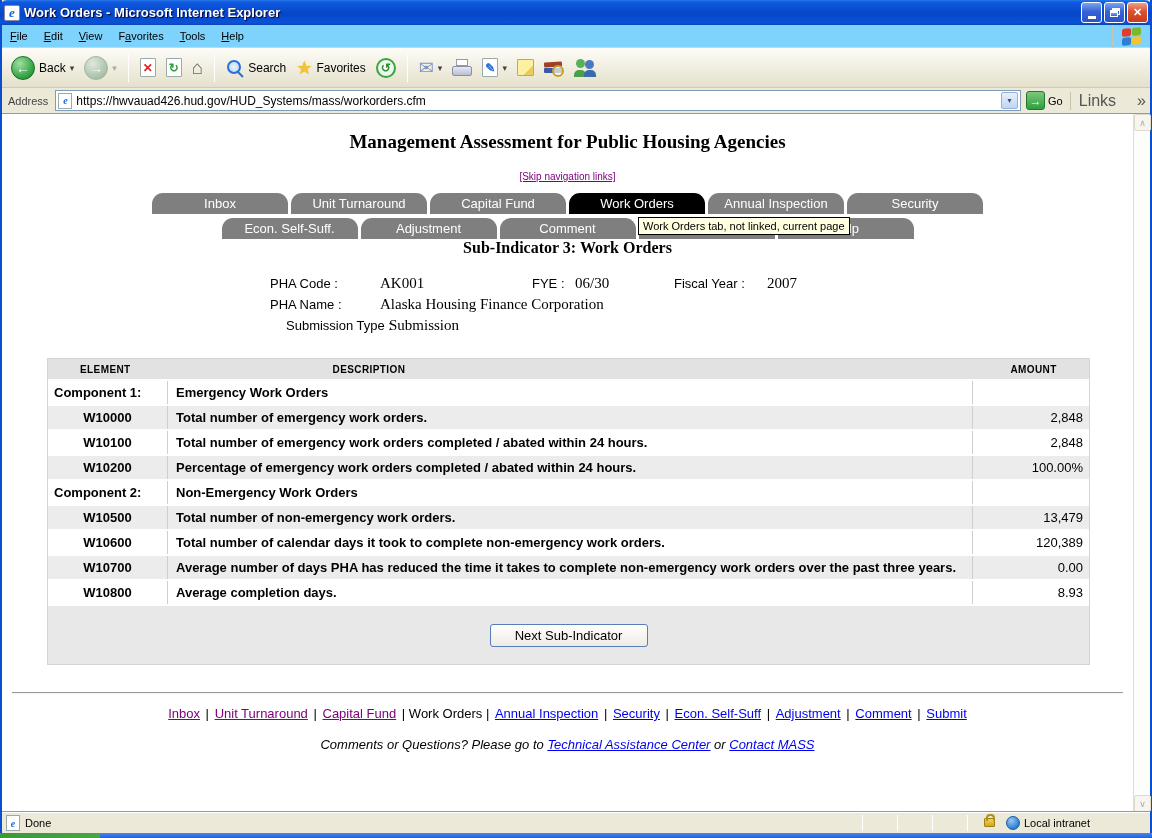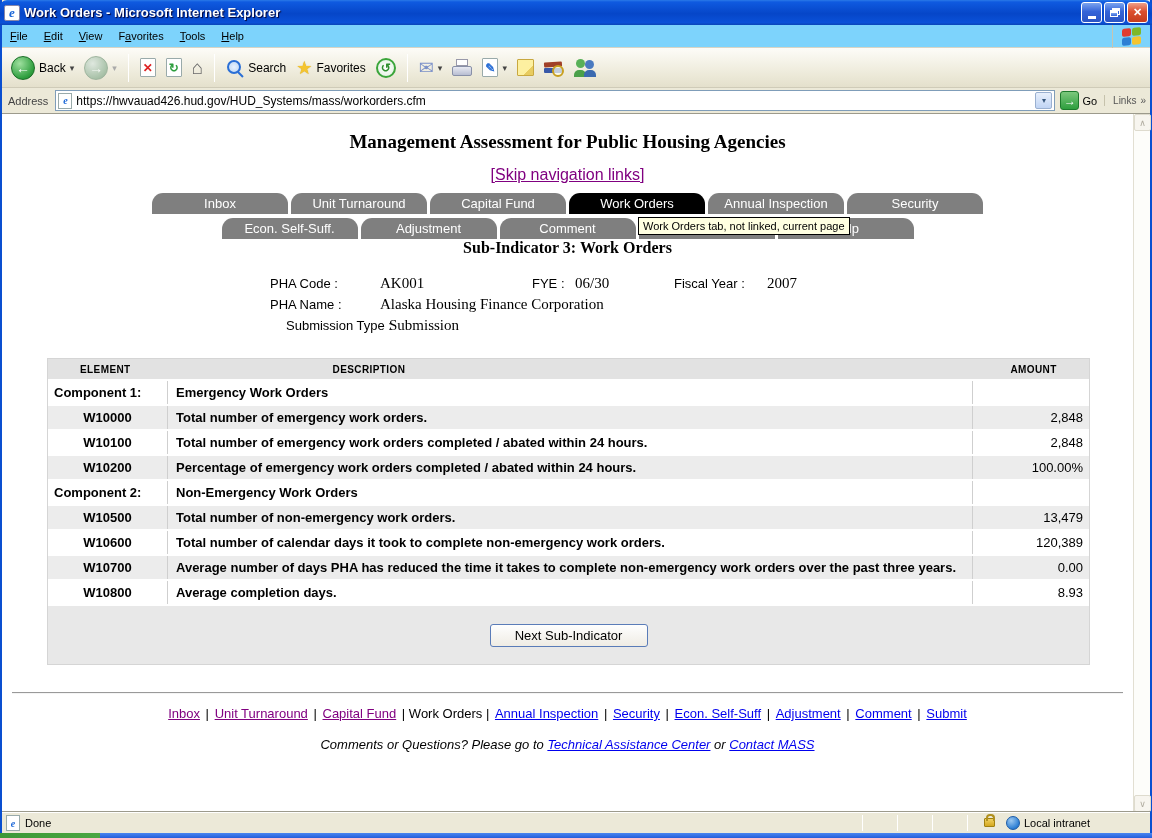--- a/index.html
+++ b/index.html
@@ -61,32 +61,32 @@
   .people i:nth-child(3){ left:11px; top:1px; background:#4a7ac0; } .people b:nth-child(4){ left:10px; background:#3a6ab0; }
 
   
   .addressbar { height:26px; background:#ece9d8; border-bottom:1px solid #9c9a8c; display:flex; align-items:center; padding:2px 4px; gap:5px; }
   .addr-label { font-size:11px; color:#444; padding:0 2px; }
   .addr-field { flex:1; height:21px; background:#fff; border:1px solid #7f9db9; display:flex; align-items:center; padding:0 2px; gap:4px; position:relative; }
   .addr-url { font-size:12px; color:#000; flex:1; white-space:nowrap; overflow:hidden; }
   .addr-drop { width:17px; height:17px; background:linear-gradient(180deg,#e8f0fc,#c0d4f4); border:1px solid #9ab0d0; border-radius:2px; display:flex; align-items:center; justify-content:center; font-size:8px; color:#35567c; }
   .go-btn { display:flex; align-items:center; gap:3px; font-size:11px; }
   .go-ic { width:19px; height:19px; background:linear-gradient(180deg,#7cc87c,#2e9e3e); border:1px solid #1d7a2c; border-radius:3px; color:#fff; display:flex; align-items:center; justify-content:center; font-weight:bold; font-size:12px; }
-  .links-zone { display:flex; align-items:center; gap:4px; border-left:1px solid #c6c2ac; padding-left:8px; margin-left:2px; font-size:10px; color:#555; }
+  .links-zone { display:flex; align-items:center; gap:21px; border-left:1px solid #c6c2ac; padding-left:8px; margin-left:2px; font-size:16px; color:#555; }
 
   
   .viewport { position:relative; height:698px; background:#fff; display:flex; }
   .content { position:relative; width:1131px; height:698px; overflow:hidden; background:#fff; }
   .scrollbar { width:17px; height:698px; background:#fdfdfa; border-left:1px solid #e2dfd2; display:flex; flex-direction:column; justify-content:space-between; }
   .sbtn { width:17px; height:17px; background:#f7f5ef; border:1px solid #dedbce; border-radius:2px; color:#b0aca0; font-size:9px; display:flex; align-items:center; justify-content:center; }
 
   
   .page-title { text-align:center; margin-top:17px; font:bold 19px "Liberation Serif", serif; color:#000; }
   .skip-link-row { text-align:center; margin-top:13px; }
-  .skip-link { font-size:16px; color:#800080; text-decoration:underline; }
+  .skip-link { font-size:10px; color:#800080; text-decoration:underline; }
   .tabs-row { display:flex; justify-content:center; gap:3px; }
   .tabs-row.r1 { margin-top:9px; }
   .tabs-row.r2 { margin-top:4px; }
   .tab { width:136px; height:21px; background:#7f7f7f; color:#fff; border-radius:11px 11px 0 0; text-align:center; font-size:13px; line-height:21px; }
   .tab.active { background:#000; }
   .tooltip { position:absolute; left:636px; top:103px; background:#ffffe1; border:1px solid #000; font-size:11px; padding:2px 4px; white-space:nowrap; z-index:10; }
   .subtitle { text-align:center; font:bold 16px "Liberation Serif", serif; }
   .info-block { position:relative; height:66px; margin-top:17px; font-size:13px; }
   .info-block .lbl { position:absolute; color:#000; }
   .info-block .val { position:absolute; font:15px "Liberation Serif", serif; }

